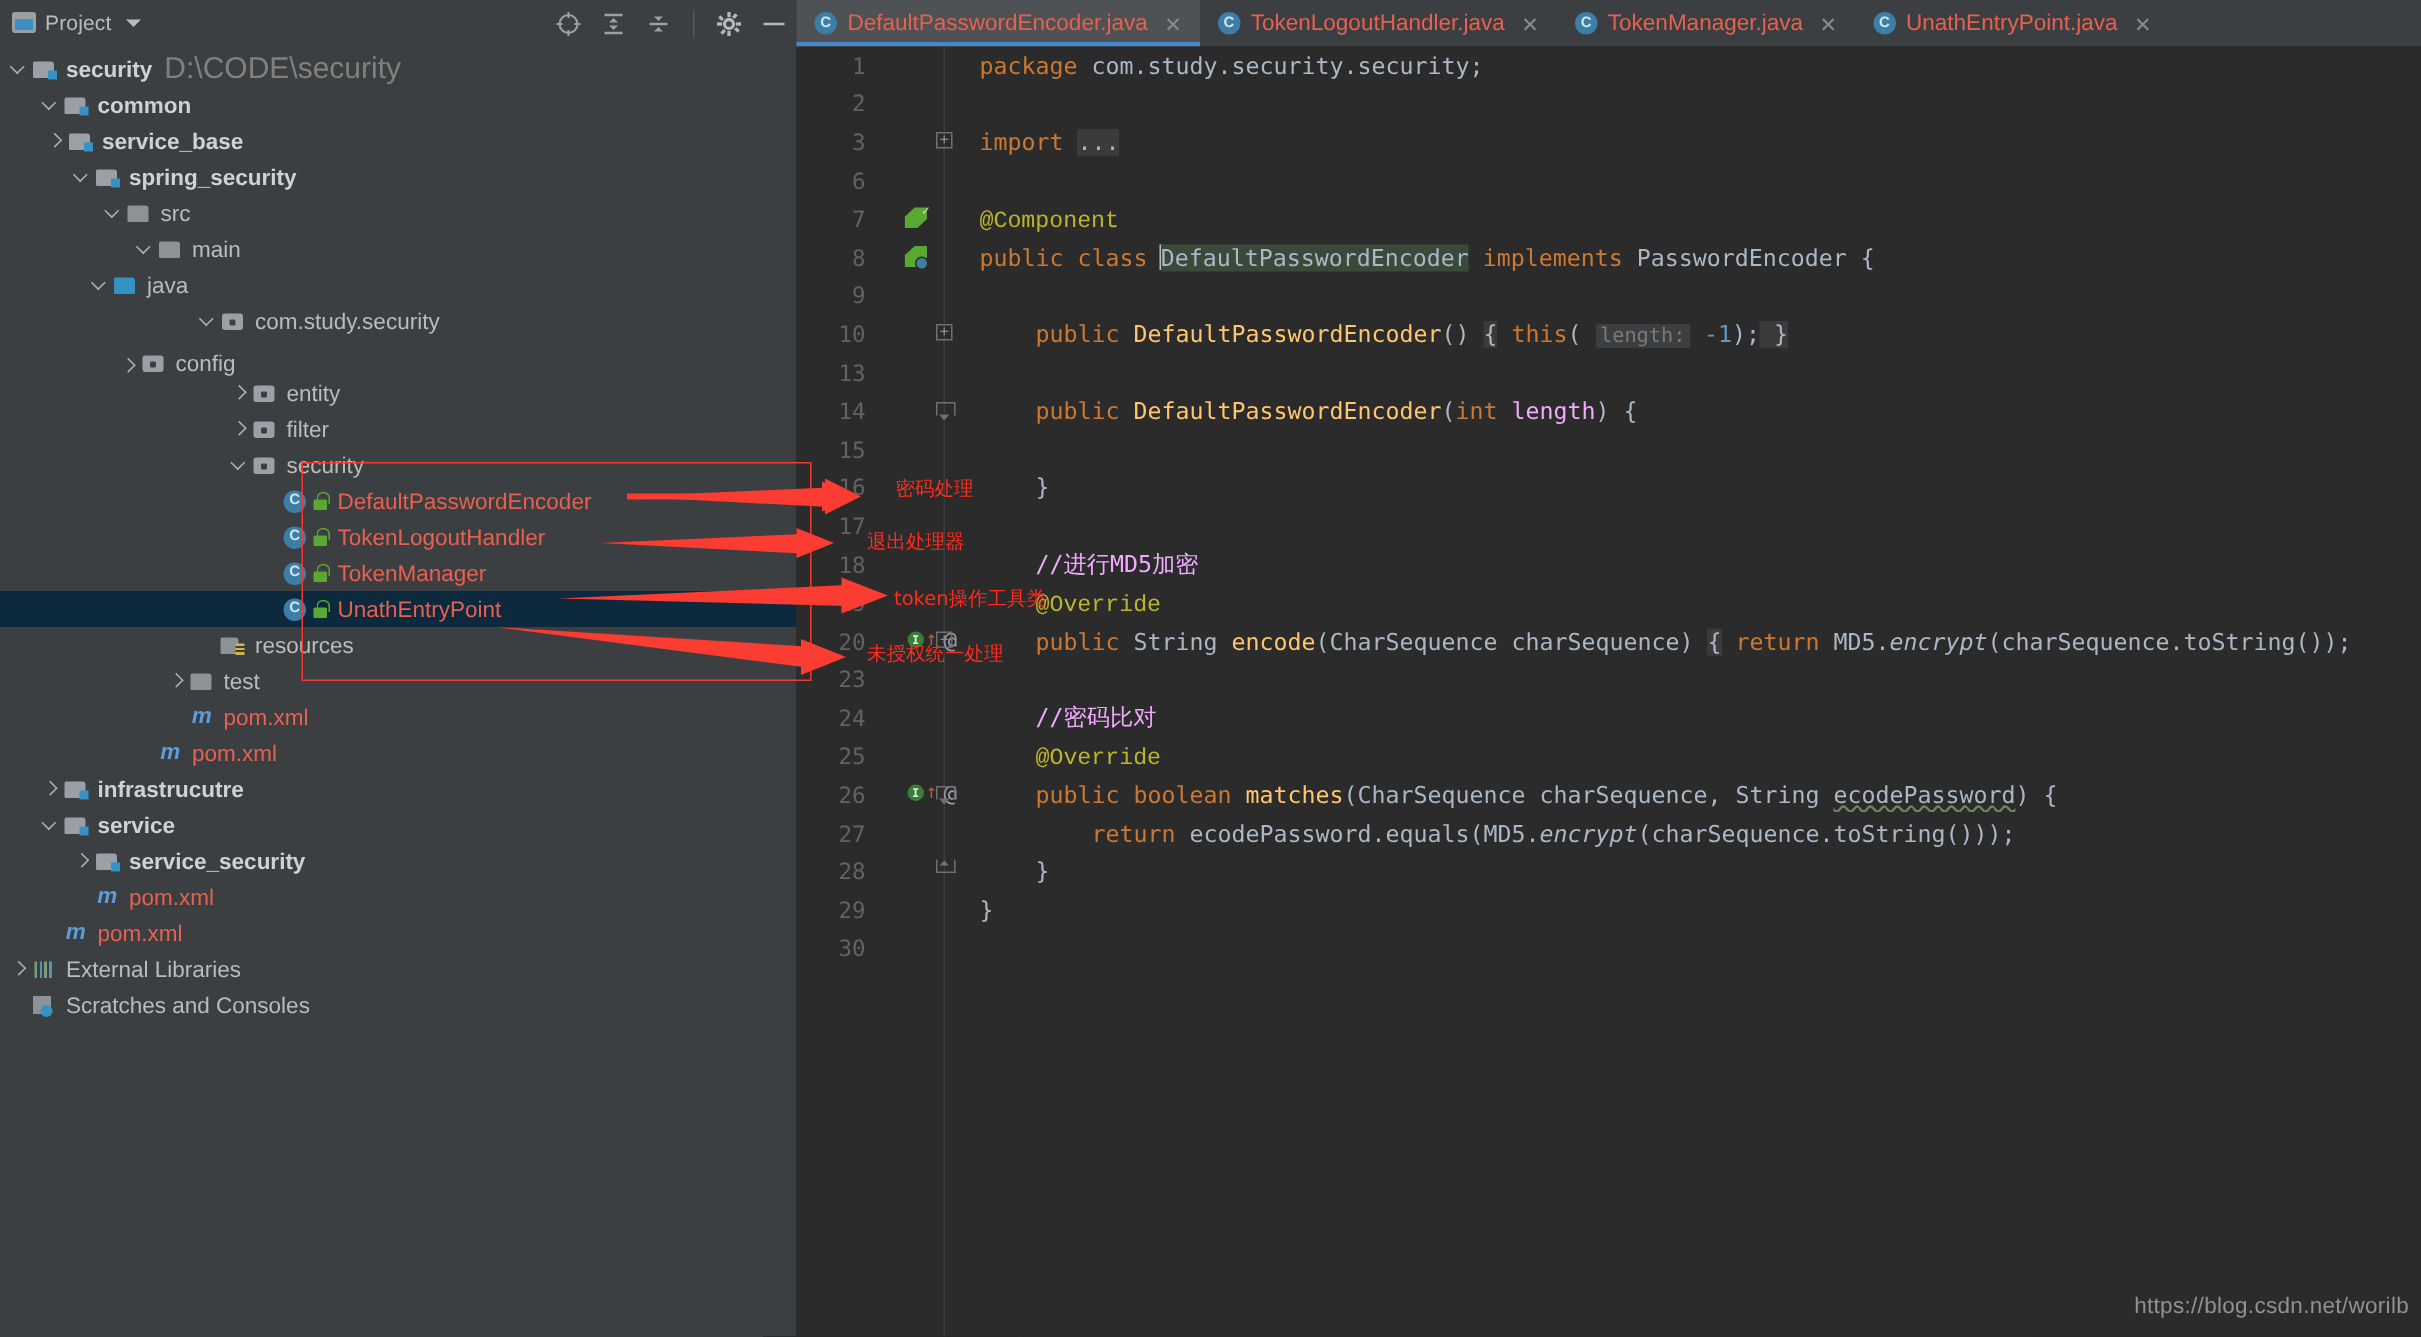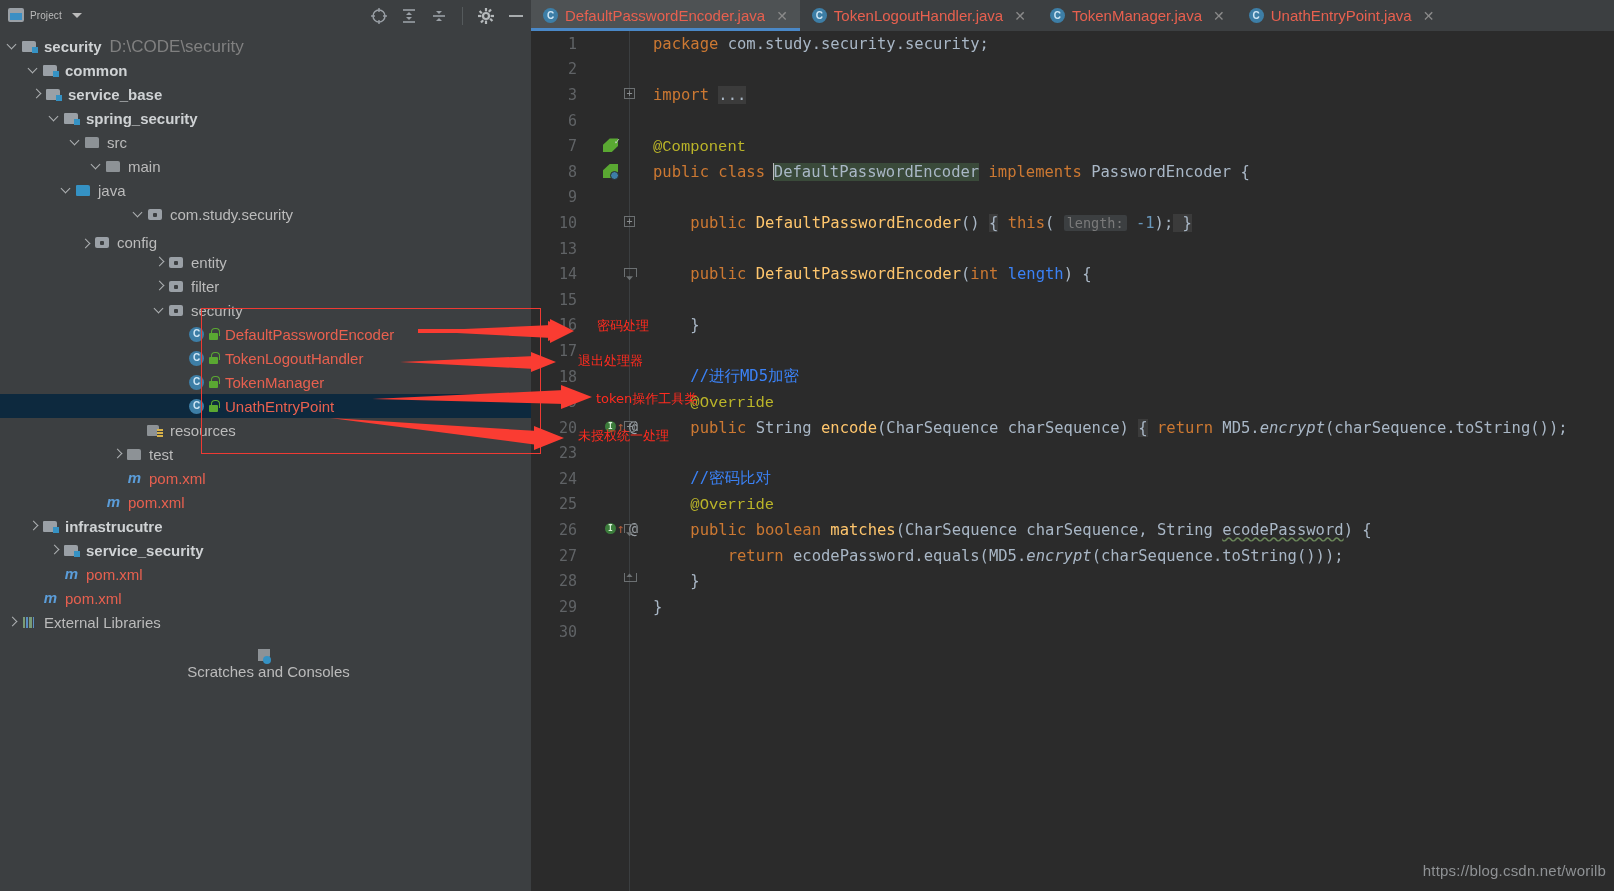--- a/index.html
+++ b/index.html
@@ -20,21 +20,21 @@
     position: relative; height: 31px; width: 100%;
     background: #3c3f41; display: flex; align-items: center;
     border-bottom: 1px solid #3c3f41;
   }
   .proj-title-wrap { display: flex; align-items: center; padding-left: 8px; gap: 6px; }
   .proj-win-icon {
     width: 16px; height: 14px; border: 2px solid #9aa0a6; border-radius: 2px;
     background: linear-gradient(to bottom, #9aa0a6 0 3px, #3b8fc4 3px 100%);
     display: inline-block;
   }
-  .proj-title { color: #bbbbbb; font-size: 10px; letter-spacing: .1px; }
+  .proj-title { color: #bbbbbb; font-size: 14px; letter-spacing: .1px; }
   .proj-caret {
     width: 0; height: 0; border-left: 5px solid transparent; border-right: 5px solid transparent;
     border-top: 5px solid #bbbbbb; margin-left: 4px;
   }
   .toolbar-right { position: absolute; right: 6px; top: 0; height: 31px; display: flex; align-items: center; gap: 12px; }
   .tb-icon { width: 18px; height: 18px; display: inline-flex; align-items: center; justify-content: center; }
   .tb-sep { width: 1px; height: 18px; background: #555a5c; margin: 0 2px; }
 
   
   #tree { position: absolute; top: 31px; left: 0; right: 0; bottom: 0; padding-top: 3px; }
@@ -120,21 +120,21 @@
   }
   .ic-lock::before {
     content:""; position:absolute; left:2px; top:6px; width:9px; height:7px; background:#5aa832; border-radius:1px;
   }
   .ic-lock::after {
     content:""; position:absolute; left:4px; top:1px; width:7px; height:7px;
     border:1.6px solid #5aa832; border-bottom:none; border-radius:4px 4px 0 0;
   }
   .lbl { line-height: 1; }
   .lbl.bold { font-weight: bold; color: #cfd2d4; }
-  .lbl.path { color: #808080; font-weight: normal; margin-left: 8px; font-size: 17px;}
+  .lbl.path { color: #808080; font-weight: normal; margin-left: 8px; font-size: 20px;}
   .lbl.red { color: #e8604f; }
   .lbl.plain { color: #bbbbbb; }
 
   
   #tree-redbox {
     position: absolute; left: 201px; top: 308px; width: 340px; height: 146px;
     border: 1.5px solid #ef3a33; pointer-events: none; z-index: 40;
   }
 
   
@@ -154,21 +154,21 @@
   }
   .tab-close { color:#8a8a8a; font-size:14px; margin-left:4px; }
 
   
   #code-wrap { position:absolute; top:31px; left:0; right:0; bottom:0; background:#2b2b2b; font-family:"DejaVu Sans Mono", monospace; }
   .code-line { position:relative; height:25.6px; display:flex; align-items:center; }
   .ln { width:54px; text-align:right; color:#606366; font-size:15px; padding-right:8px; flex:0 0 54px; }
   .gut { width:58px; flex:0 0 58px; position:relative; height:25.6px; }
   .code { font-size:15.5px; white-space:pre; color:#a9b7c6; padding-left:10px; }
   .kw { color:#cc7832; }
-  .cm { color:#3b82f6; }
+  .cm { color:#f0abfc; }
   .an { color:#bbb529;font-family:Liberation Mono, monospace; }
   .num { color:#6897bb; }
   .fn { color:#ffc66d; }
   .it { font-style:italic; }
   .hint { background:#3c3f41; color:#7a7a7a; font-size:13.5px; padding:0 3px; border-radius:2px; }
   .brace-hl { background:#3b3b3b; }
   .ident-hl { background:#3a4a3a; }
   .warnline { text-decoration: underline wavy #6a8759; text-decoration-skip-ink:none; }
   .caret { display:inline-block; width:1.5px; height:17px; background:#bbbbbb; vertical-align:-3px; margin:0 -1px; }
   .fold {
@@ -399,41 +399,46 @@
         <div class="node" style="padding-left: 90px;">
           <span class="arrow"></span>
           <span class="ic ic-maven">m</span>
           <span class="lbl red">pom.xml</span>
         </div>
         <div class="node" style="padding-left: 27px;">
           <span class="arrow right"></span>
           <span class="ic ic-module"></span>
           <span class="lbl bold">infrastrucutre</span>
         </div>
+        <div class="node" style="padding-left: 27px;">
+          <span class="arrow down"></span>
+          <span class="ic ic-module"></span>
+          <span class="lbl bold">service</span>
+        </div>
         <div class="node" style="padding-left: 48px;">
           <span class="arrow right"></span>
           <span class="ic ic-module"></span>
           <span class="lbl bold">service_security</span>
         </div>
         <div class="node" style="padding-left: 48px;">
           <span class="arrow"></span>
           <span class="ic ic-maven">m</span>
           <span class="lbl red">pom.xml</span>
         </div>
         <div class="node" style="padding-left: 27px;">
           <span class="arrow"></span>
           <span class="ic ic-maven">m</span>
           <span class="lbl red">pom.xml</span>
         </div>
         <div class="node" style="padding-left: 6px;">
           <span class="arrow right"></span>
           <span class="ic ic-extlib"></span>
           <span class="lbl plain">External Libraries</span>
         </div>
-        <div class="node" style="padding-left: 6px; flex-direction: column;">
+        <div class="node" style="padding-left: 6px;">
           <span class="arrow"></span>
           <span class="ic ic-scratch"></span>
           <span class="lbl plain">Scratches and Consoles</span>
         </div>
       </div>
     <div id="tree-redbox"></div>
   </div>
 
   <div id="editor-area">
     <div id="tabs">

